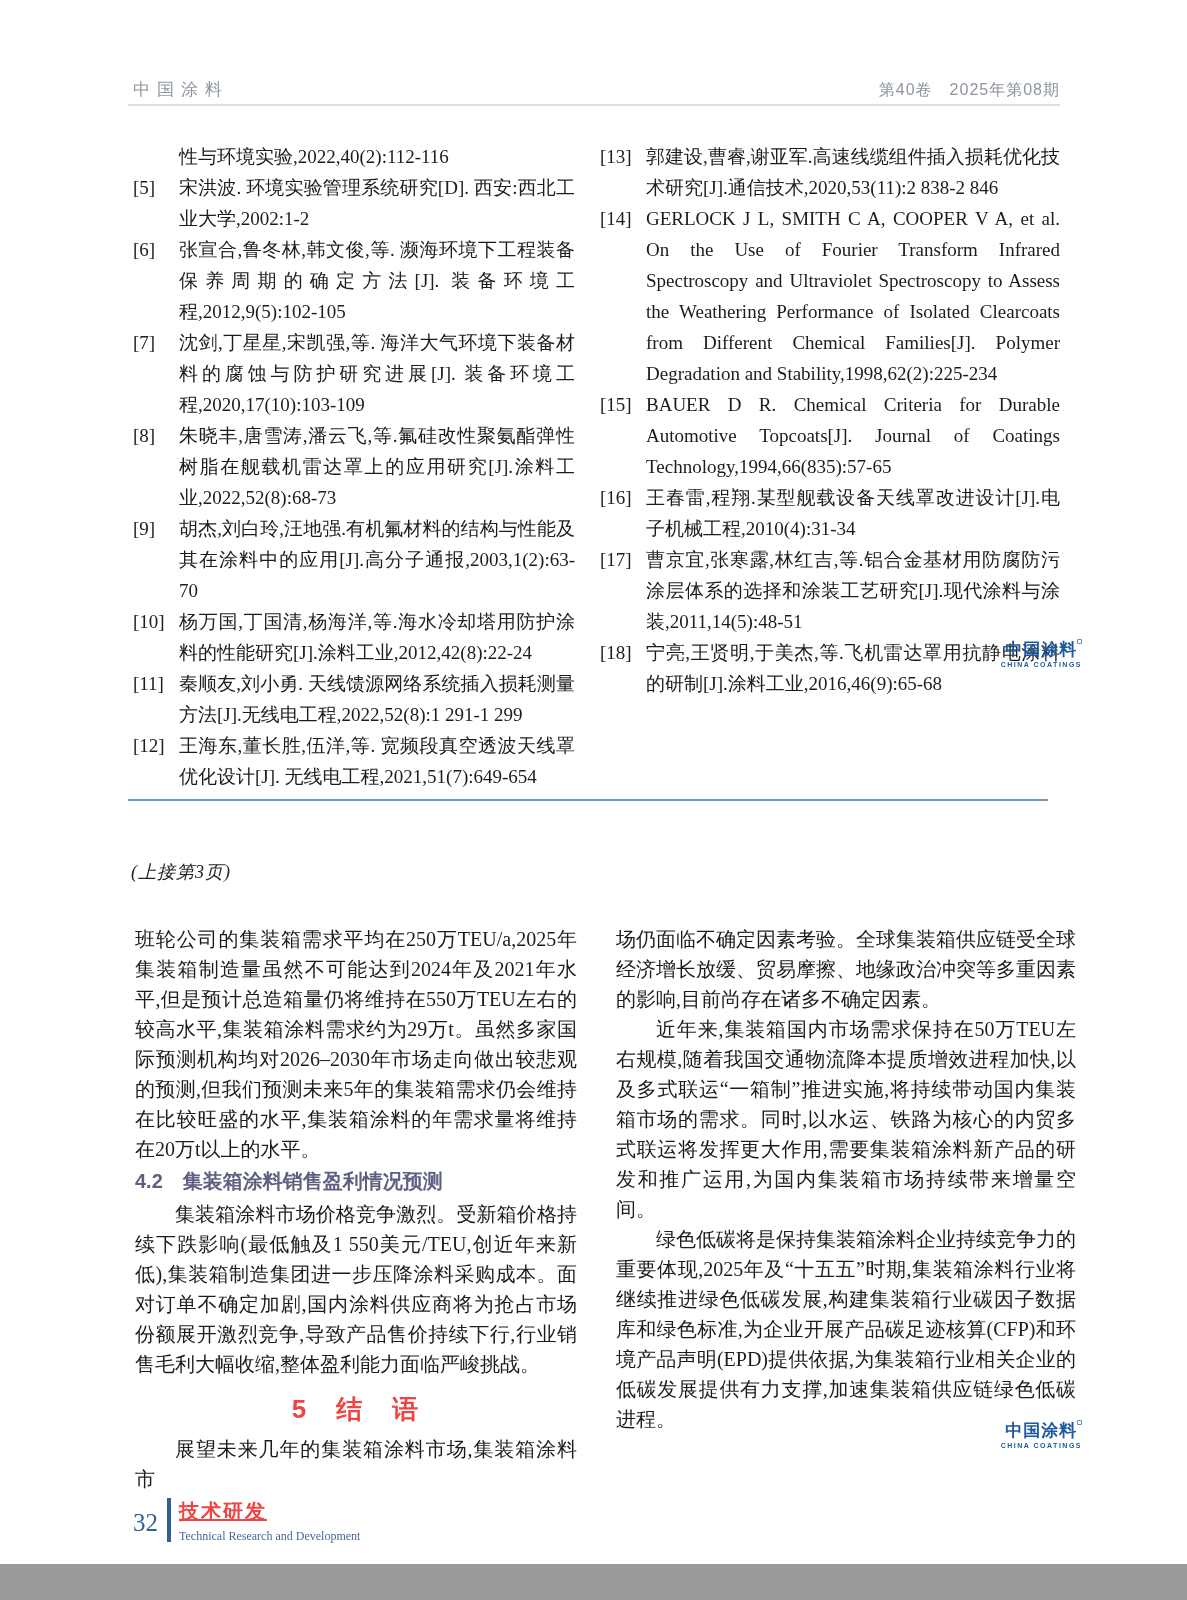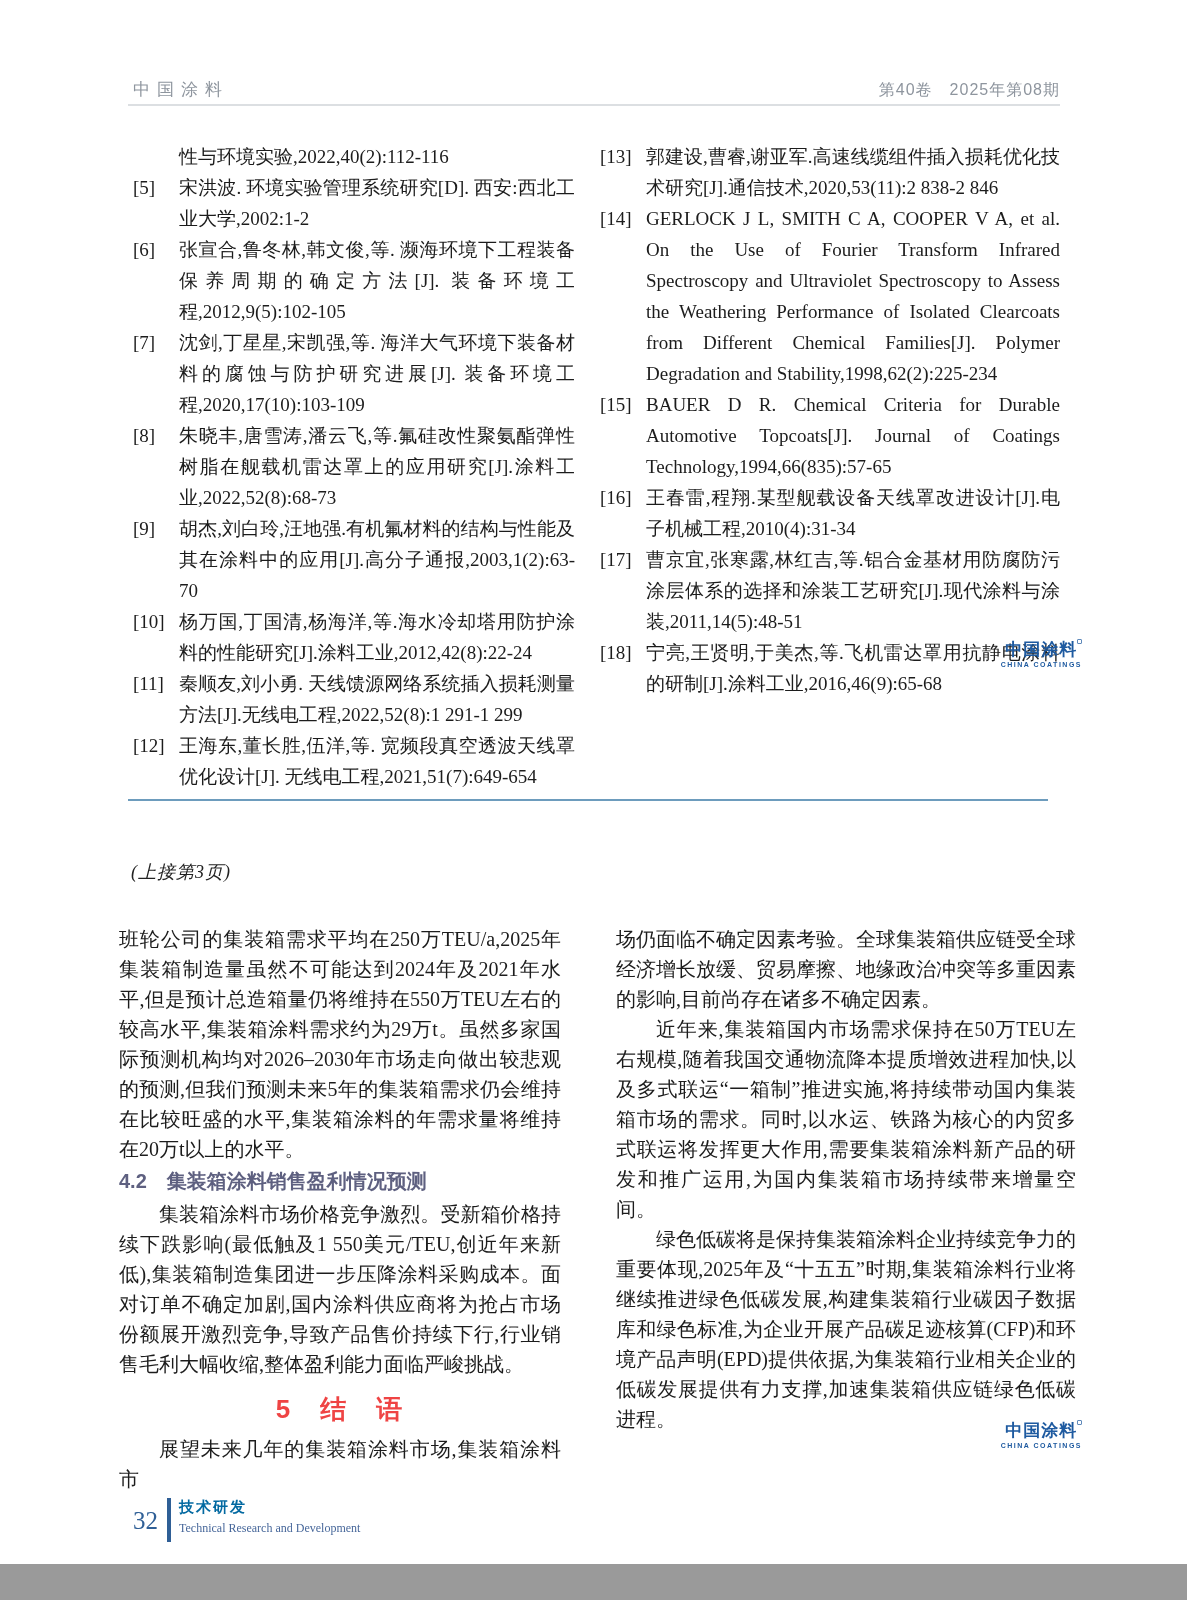--- a/index.html
+++ b/index.html
@@ -55,21 +55,21 @@
   .blue-rule{
     position:absolute;left:128px;top:799px;width:920px;height:2px;
     background:#6d9cbd;
   }
   .cont-note{
     position:absolute;left:131px;top:860px;
     font-size:18px;font-style:italic;color:#222;letter-spacing:1px;
   }
   
   .body-col{position:absolute;top:924px;font-size:20px;line-height:30px;text-align:justify;}
-  .body-col.left{left:119px;width:442px;}
+  .body-col.left{left:135px;width:442px;}
   .body-col.right{left:616px;width:460px;}
   .para{margin:0;}
   .para.indent{text-indent:2em;}
   .sec-h2{
     font-family:"Liberation Sans","DejaVu Sans",sans-serif;
     font-weight:bold;font-size:20px;color:#5e6080;
     margin:2px 0 3px;text-align:left;text-indent:0;
   }
   .sec-h1{
     font-family:"Liberation Sans","DejaVu Sans",sans-serif;
@@ -81,21 +81,21 @@
     position:absolute;left:133px;top:1498px;
     display:flex;align-items:stretch;
   }
   .footer-num{
     font-size:25px;color:#2f5f96;align-self:flex-end;
     margin-right:9px;line-height:1;padding-bottom:9px;
   }
   .footer-bar{width:4px;background:#2f5f96;margin-right:8px;height:44px;}
   .footer-zh{
     font-family:"Liberation Sans","DejaVu Sans",sans-serif;
-    font-weight:bold;font-size:15px;color:#0369a1;letter-spacing:2px;
+    font-weight:bold;font-size:20px;color:#ef4444;letter-spacing:2px;text-decoration:underline;
   }
   .footer-en{
     font-size:12px;color:#47679a;margin-top:4px;
   }
 </style>
 </head>
 <body>
 
 <div class="page">
 

